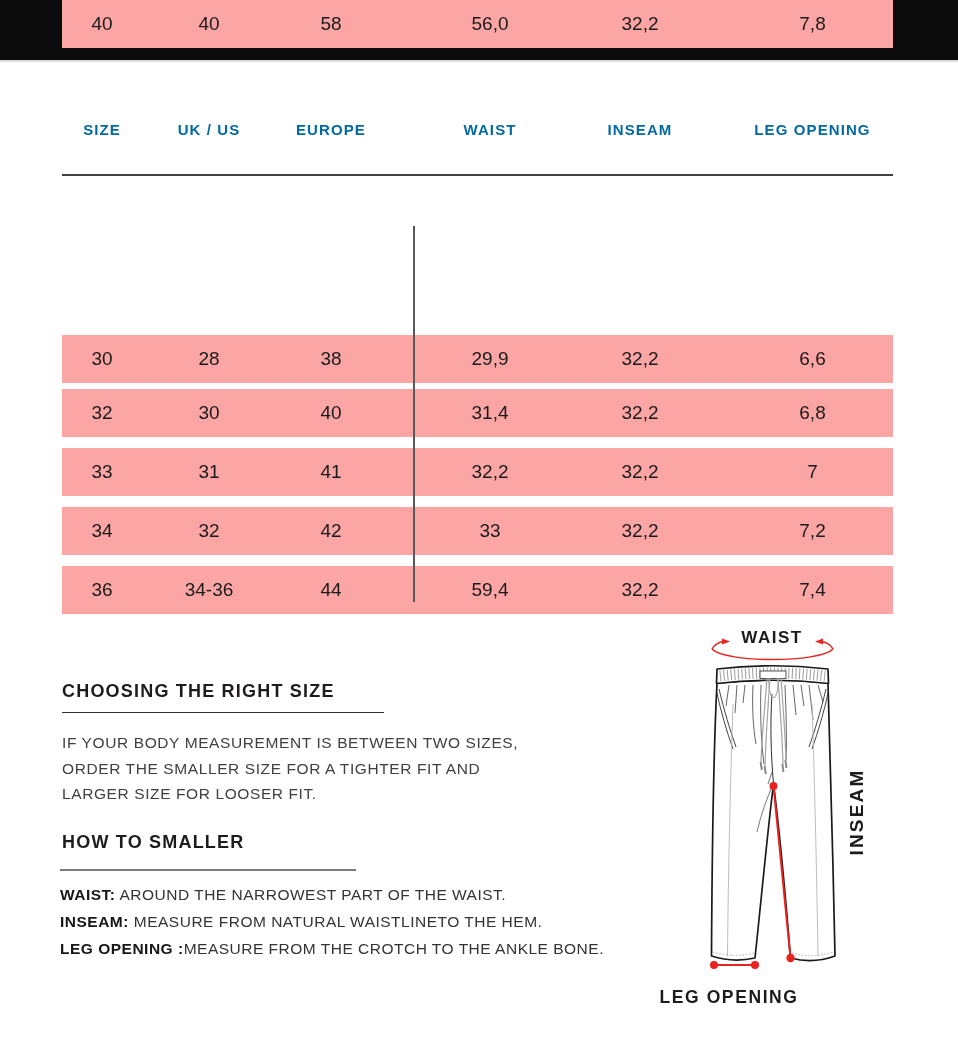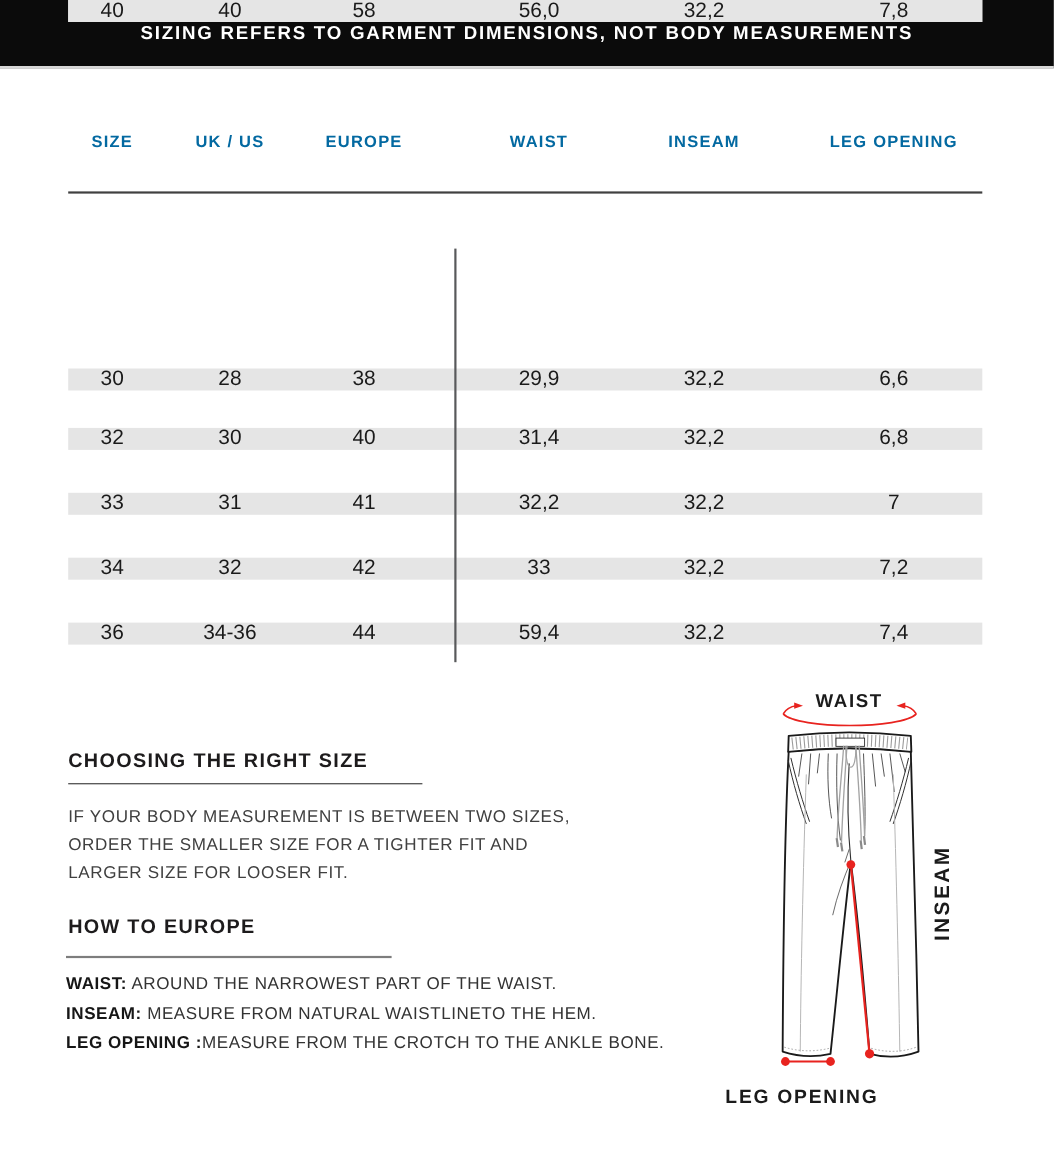--- a/index.html
+++ b/index.html
@@ -28,21 +28,21 @@
     display:flex; align-items:center; justify-content:center;
   }
   .th { font-size:15px; font-weight:bold; letter-spacing:1.1px; color:#0369a1; white-space:nowrap; }
   .c1 { left:0;     width:80px;  }
   .c2 { left:85px;  width:124px; }
   .c3 { left:207px; width:124px; }
   .c4 { left:358px; width:140px; }
   .c5 { left:508px; width:140px; }
   .c6 { left:680px; width:141px; }
   .head-rule { position:absolute; left:0; top:174px; width:831px; height:2px; background:#404040; }
-  .row { position:absolute; left:0; width:831px; height:20px; background:#e5e5e5; }
+  .row { position:absolute; left:0; width:831px; height:48px; background:#fca5a5; }
   .row:nth-of-type(1){ top:226px; } .row:nth-of-type(2){ top:280px; }
   .row:nth-of-type(3){ top:335px; } .row:nth-of-type(4){ top:389px; }
   .row:nth-of-type(5){ top:448px; } .row:nth-of-type(6){ top:507px; }
   .row:nth-of-type(7){ top:566px; }
   .cell { font-size:19px; color:#1a1a1a; }
   .v-divider { position:absolute; left:351px; top:226px; width:2px; height:376px; background:#58595b; }
 
   
   .sec-title { position:absolute; font-size:18px; font-weight:bold; letter-spacing:1.2px; color:#1d1b1c; white-space:nowrap; }
   #choosing-title { left:62px; top:681px;text-align:center; }
@@ -137,21 +137,21 @@
 </section>
 
 <h2 class="sec-title" id="choosing-title">CHOOSING THE RIGHT SIZE</h2>
 <div class="rule-choosing"></div>
 <div class="choosing-text">
   <div>IF YOUR BODY MEASUREMENT IS BETWEEN TWO SIZES,</div>
   <div>ORDER THE SMALLER SIZE FOR A TIGHTER FIT AND</div>
   <div>LARGER SIZE FOR LOOSER FIT.</div>
 </div>
 
-<h2 class="sec-title" id="measure-title">HOW TO EUROPE</h2>
+<h2 class="sec-title" id="measure-title">HOW TO SMALLER</h2>
 <div class="rule-measure"></div>
 <div class="measure-list">
   <div><strong>WAIST:</strong><span> AROUND THE NARROWEST PART OF THE WAIST.</span></div>
   <div><strong>INSEAM:</strong><span> MEASURE FROM NATURAL WAISTLINETO THE HEM.</span></div>
   <div><strong>LEG OPENING :</strong><span>MEASURE FROM THE CROTCH TO THE ANKLE BONE.</span></div>
 </div>
 
 <figure class="diagram">
   <svg viewBox="0 0 328 444" xmlns="http://www.w3.org/2000/svg">
 

